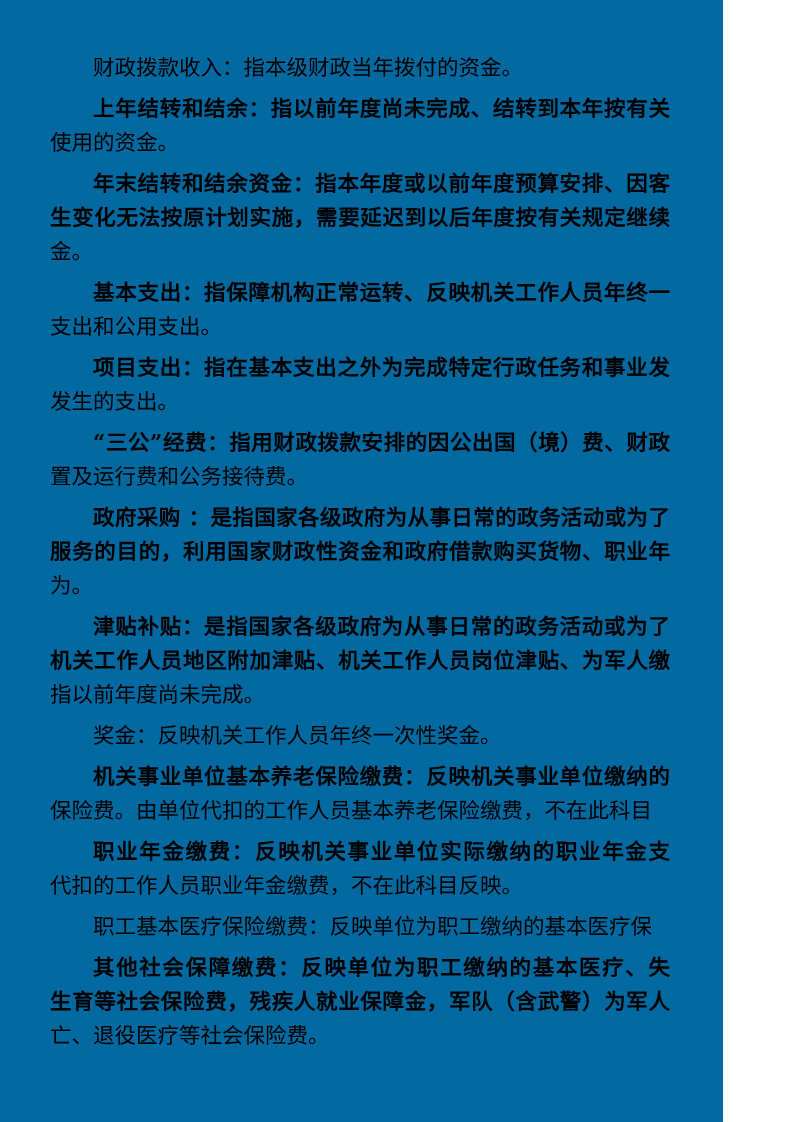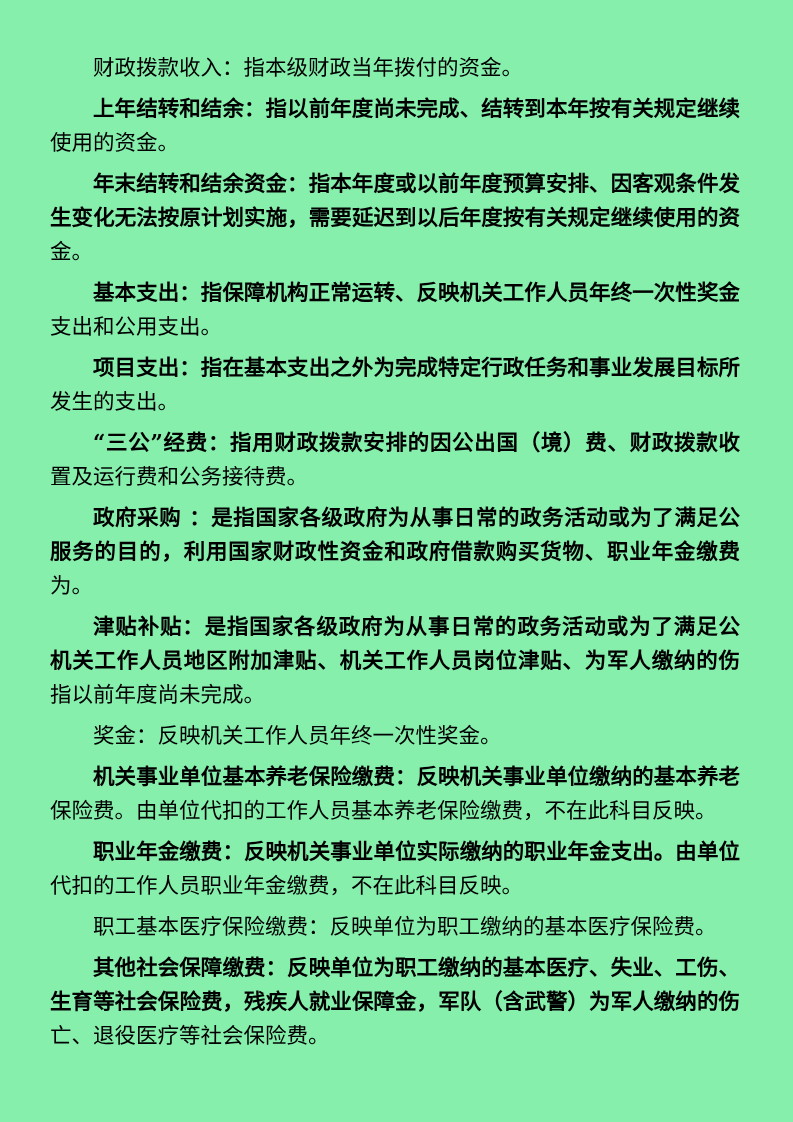--- a/index.html
+++ b/index.html
@@ -9,24 +9,24 @@
   }
   body {
     width: 793px;
     height: 1122px;
     color: #000000;
     font-family: "DejaVu Serif", "Liberation Serif", serif;
     overflow: hidden;
   }
   .page {
     box-sizing: border-box;
-    width: 793px;
+    width: 723px;
     height: 1122px;
     padding: 44px 53px 0 50px;
-    background: #86efac;
+    background: #0369a1;
   }
   .para {
     margin: 7px 0 0 0;
     padding: 0;
   }
   .line {
     font-size: 21.5px;
     line-height: 34px;
     height: 34px;
     overflow: hidden;

